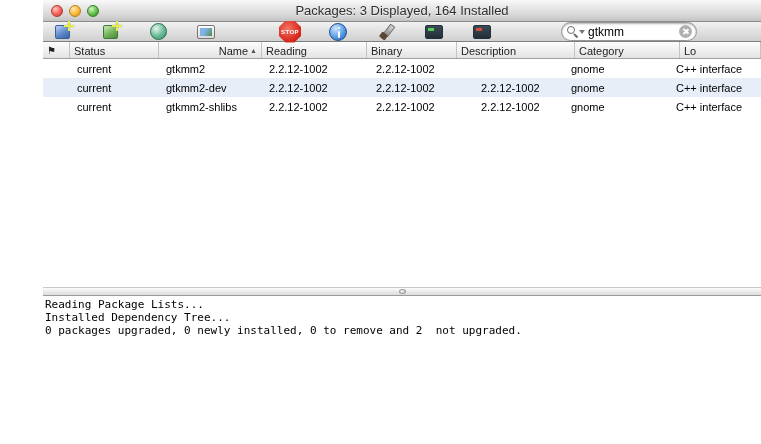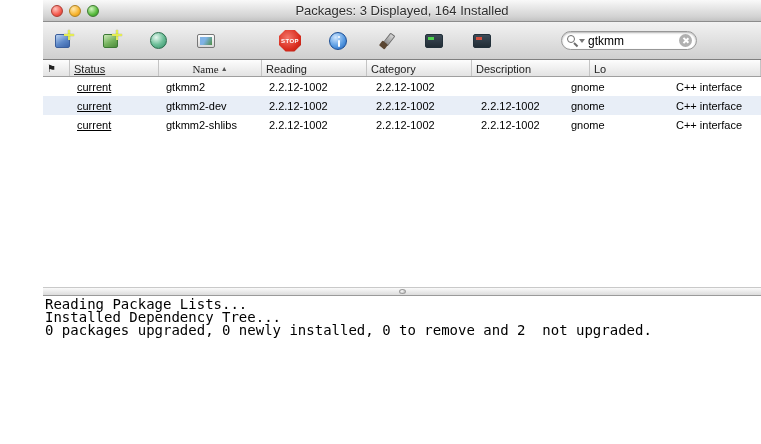--- a/index.html
+++ b/index.html
@@ -12,21 +12,21 @@
     background:linear-gradient(#f9f9f9,#d2d2d2 80%,#c2c2c2);
     border-bottom:1px solid #8c8c8c; display:flex; align-items:center; justify-content:center; }
   .title { font-size:13px; color:#2f2f2f; text-shadow:0 1px 0 rgba(255,255,255,.6); }
   .traffic { position:absolute; left:8px; top:5px; display:flex; gap:6px; }
   .tl { width:12px; height:12px; border-radius:50%; display:inline-block; }
   .tl.red { background:radial-gradient(circle at 35% 30%, #ffc4bd, #f4584c 60%, #c0392b); border:1px solid #ad3d34; }
   .tl.yellow { background:radial-gradient(circle at 35% 30%, #ffe9b0, #f8b42e 60%, #cf8c13); border:1px solid #b08223; }
   .tl.green { background:radial-gradient(circle at 35% 30%, #d2f5c0, #57ba3c 60%, #2e8b22); border:1px solid #3f7a32; }
 
   
-  .toolbar { height:38px; flex:none; display:flex; align-items:center; padding:0 6px;
+  .toolbar { height:20px; flex:none; display:flex; align-items:center; padding:0 6px;
     background:linear-gradient(#f2f2f2,#cfcfcf); border-bottom:1px solid #7f7f7f; gap:22px; }
   .tbtn { width:26px; height:26px; display:flex; align-items:center; justify-content:center; position:relative; }
   .sep { width:14px; flex:none; }
 
   .cube { width:15px; height:14px; border-radius:2px; border:1px solid #3a5e9c; position:relative;
     background:linear-gradient(150deg,#bcd4f2,#5d88c8 55%,#3a63a8); }
   .cube.green { border-color:#3d7a35; background:linear-gradient(150deg,#cdeab9,#74b25c 55%,#4c8a3c); }
   .badge-plus { position:absolute; top:-5px; right:-5px; width:10px; height:10px; }
   .badge-plus::before { content:""; position:absolute; left:4px; top:0; width:2px; height:10px; background:#e4ec52; box-shadow:0 0 1px #6b7015; }
   .badge-plus::after  { content:""; position:absolute; top:4px; left:0; width:10px; height:2px; background:#e4ec52; box-shadow:0 0 1px #6b7015; }
@@ -69,42 +69,42 @@
   .search input { border:none; outline:none; background:transparent; flex:1; min-width:0; font-size:12px; font-family:"Liberation Sans",sans-serif; color:#000; }
   .clear { width:13px; height:13px; border-radius:50%; background:#b0b0b0; position:relative; flex:none; }
   .clear::before,.clear::after { content:""; position:absolute; left:6px; top:3px; width:1.5px; height:7px; background:#fff; }
   .clear::before { transform:rotate(45deg); } .clear::after { transform:rotate(-45deg); }
 
   
   .thead { height:17px; flex:none; display:flex; background:linear-gradient(#fdfdfd,#e3e3e3);
     border-bottom:1px solid #9f9f9f; font-size:11px; color:#222; }
   .hcell { border-right:1px solid #c4c4c4; padding:1px 4px 0; white-space:nowrap; overflow:hidden; display:flex; align-items:center; }
   .hcell .flg { font-size:10px; color:#222; }
-  .hname { justify-content:center;font-family:Liberation Serif, serif; }
+  .hname { justify-content:flex-end; }
   .sort { font-size:7px; color:#555; padding-left:2px; }
 
-  .c-flag{width:27px;flex:none;} .c-status{width:89px;flex:none;text-decoration:underline;} .c-name{width:103px;flex:none;}
+  .c-flag{width:27px;flex:none;} .c-status{width:89px;flex:none;} .c-name{width:103px;flex:none;}
   .c-installed{width:107px;flex:none;} .c-latest{width:105px;flex:none;} .c-binary{width:90px;flex:none;}
   .c-category{width:105px;flex:none;} .c-desc{width:118px;flex:none;} .c-lo{flex:1;min-width:0;text-align:center;}
 
   .tbody { flex:none; }
   .row { height:19px; display:flex; align-items:center; font-size:11px; color:#000; }
   .row:nth-child(even) { background:#e8eef7; }
   .cell { padding:0 4px 0 7px; white-space:nowrap; overflow:hidden; }
   .filler { flex:1; background:#fff; }
 
   
   .splitter { height:9px; flex:none; background:linear-gradient(#fafafa,#dcdcdc);
     border-top:1px solid #c9c9c9; border-bottom:1px solid #9a9a9a; position:relative; }
   .dimple { position:absolute; left:50%; top:50%; width:7px; height:5px; margin:-2.5px 0 0 -3.5px;
     border-radius:50%; background:radial-gradient(circle at 35% 30%, #fff, #b2b2b2); border:1px solid #9c9c9c; }
 
   
   .output { height:148px; flex:none; background:#fff; padding:2px 2px; overflow:hidden;
-    font-family:"DejaVu Sans Mono", monospace; font-size:14px; line-height:13px; color:#000; }
+    font-family:"DejaVu Sans Mono", monospace; font-size:11px; line-height:13px; color:#000; }
   .oline { white-space:pre; }
 </style>
 </head>
 <body>
 
 <div class="window">
 
   <div class="titlebar">
     <div class="traffic">
       <span class="tl red"></span>
@@ -161,22 +161,23 @@
   <div class="thead">
     <div class="hcell c-flag">
         <span class="flg">⚑</span>
       </div>
     <div class="hcell c-status">Status</div>
     <div class="hcell c-name hname">
       <span>Name</span>
       <span class="sort">▲</span>
     </div>
     <div class="hcell c-latest">Reading</div>
+    <div class="hcell c-binary">Binary</div>
+    <div class="hcell c-desc">Description</div>
     <div class="hcell c-category">Category</div>
-    <div class="hcell c-desc">Description</div>
     <div class="hcell c-lo">Lo</div>
   </div>
 
   <div class="tbody">
     <div class="row">
       <div class="cell c-flag"></div>
       <div class="cell c-status">current</div>
       <div class="cell c-name">gtkmm2</div>
       <div class="cell c-installed">2.2.12-1002</div>
       <div class="cell c-latest">2.2.12-1002</div>

